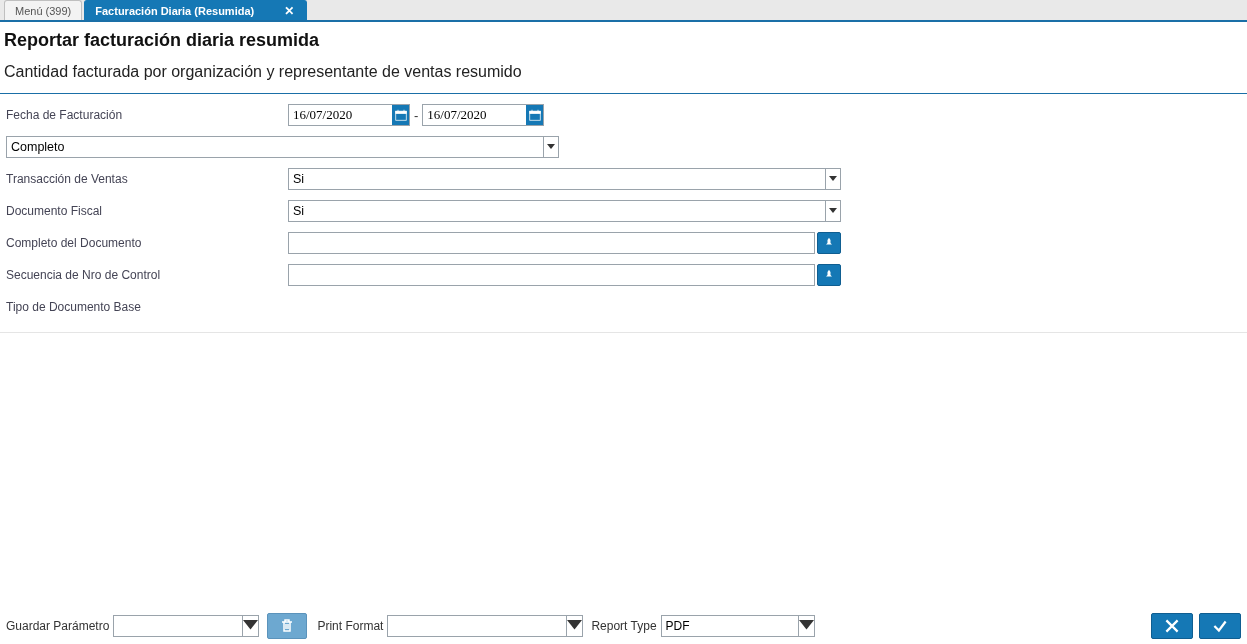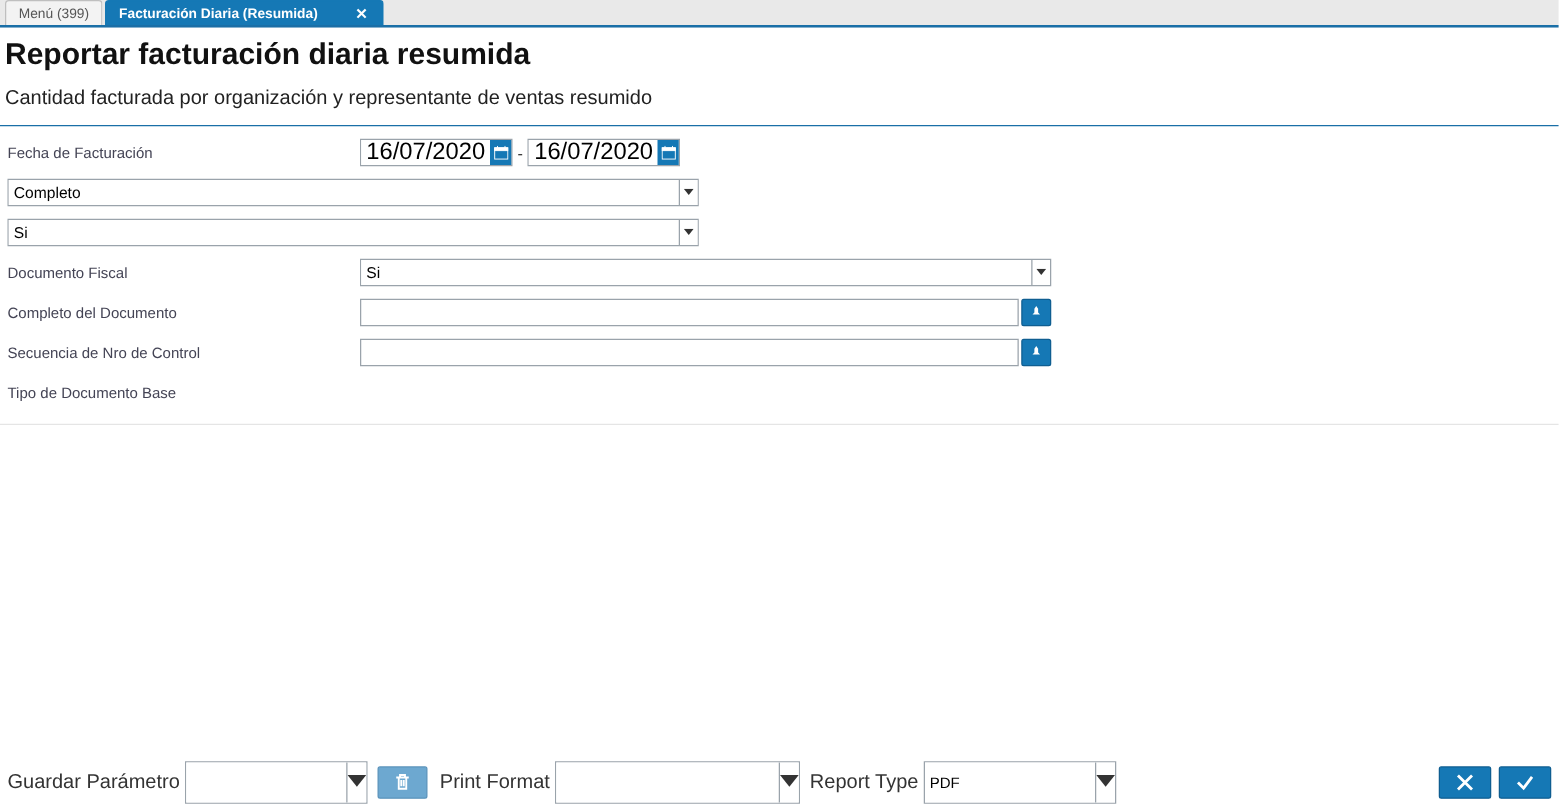--- a/index.html
+++ b/index.html
@@ -1,43 +1,43 @@
 <!DOCTYPE html>
 <html><head>
 <meta charset="utf-8">
 <style>
   * { box-sizing: border-box; margin: 0; padding: 0; font-family: Arial, Helvetica, sans-serif; }
   html, body { width: 1247px; height: 644px; overflow: hidden; background: #fff; }
   .tabbar { height: 22px; background: #e9e9e9; border-bottom: 2px solid #1a6fa7; display: flex; align-items: flex-end; padding-left: 4px; text-align: center; }
   .tab { height: 20px; font-size: 11px; display: inline-flex; align-items: center; padding: 0 10px; border: 1px solid #bfbfbf; border-bottom: none; background: #f3f3f3; color: #555; border-top-left-radius: 3px; border-top-right-radius: 3px; margin-right: 2px; cursor: pointer; }
   .tab.active { background: #1578b5; color: #fff; font-weight: bold; border-color: #1578b5; gap: 20px; }
   .tab .close { margin-left: 8px; width: 14px; height: 14px; display: inline-flex; align-items: center; justify-content: center; font-size: 12px; line-height: 1; }
-  .page-title { font-size: 24px; font-weight: 600; padding: 8px 4px 2px 4px; color: #111; }
+  .page-title { font-size: 18px; font-weight: 600; padding: 8px 4px 2px 4px; color: #111; }
   .page-subtitle { font-size: 16px; padding: 10px 4px 12px 4px; color: #222; border-bottom: 1px solid #1a6fa7; }
   .form { padding: 8px 6px 6px 6px; border-bottom: 1px solid #e5e5e5; }
   .form-row { display: flex; align-items: center; min-height: 26px; margin-bottom: 6px; }
   .form-label { width: 282px; text-align: left; padding-right: 10px; font-size: 12px; color: #445; }
   .form-field-wide { width: 553px; display: flex; align-items: center; position: relative; }
   .date-box { width: 122px; height: 22px; border: 1px solid #9aa3ab; display: flex; align-items: center; background: #fff; }
-  .date-box input { border: none; height: 100%; width: 100%; padding: 0 4px; font-size: 19px; outline: none; }
+  .date-box input { border: none; height: 100%; width: 100%; padding: 0 4px; font-size: 13px; outline: none; font-family: Liberation Serif, serif; }
   .date-box .cal { width: 20px; height: 20px; background: #1578b5; display: inline-flex; align-items: center; justify-content: center; color: #fff; cursor: pointer; }
   .cal svg { width: 12px; height: 12px; stroke: #fff; fill: #fff; }
   .dash { padding: 0 4px; font-size: 13px; color: #333; }
   .combo { height: 22px; width: 100%; border: 1px solid #9aa3ab; display: flex; align-items: stretch; background: #fff; gap: 16px; }
   .combo input { border: none; width: 100%; padding: 0 4px; font-size: 12.5px; outline: none; }
   .combo .btn { width: 16px; border-left: 1px solid #9aa3ab; display: inline-flex; align-items: center; justify-content: center; background: #fff; cursor: pointer; }
   .combo .btn svg { width: 8px; height: 6px; }
   .combo.highlight { border: 2px solid #c50b12; }
   .seq { height: 22px; width: 100%; display: flex; align-items: stretch; }
   .seq input { flex: 1; border: 1px solid #9aa3ab; padding: 0 4px; font-size: 12.5px; outline: none; }
   .seq .pinbtn { width: 24px; margin-left: 2px; background: #1578b5; border: 1px solid #0f5e91; display: inline-flex; align-items: center; justify-content: center; cursor: pointer; border-radius: 2px; }
   .seq .pinbtn svg { width: 12px; height: 12px; fill: #fff; }
   .footer { position: absolute; bottom: 0; left: 0; right: 0; height: 36px; display: flex; align-items: center; padding: 0 6px; background: #fff; }
-  .f-label { font-size: 16px; color: #333; margin-right: 4px; white-space: nowrap; }
-  .f-combo { height: 34px; border: 1px solid #9aa3ab; display: flex; align-items: stretch; background: #fff; margin-right: 8px; }
+  .f-label { font-size: 12px; color: #333; margin-right: 4px; white-space: nowrap; }
+  .f-combo { height: 22px; border: 1px solid #9aa3ab; display: flex; align-items: stretch; background: #fff; margin-right: 8px; }
   .f-combo input { border: none; padding: 0 4px; font-size: 12px; outline: none; }
   .f-combo .btn { width: 16px; border-left: 1px solid #9aa3ab; display: inline-flex; align-items: center; justify-content: center; cursor: pointer; background: #fff; }
   .f-combo.w1 input { width: 128px; }
   .f-combo.w2 input { width: 178px; }
   .f-combo.w3 input { width: 136px; }
   .trash-btn { width: 40px; height: 26px; background: #6da8d0; border: 1px solid #5b93bb; border-radius: 2px; display: inline-flex; align-items: center; justify-content: center; margin-right: 10px; cursor: pointer; }
   .trash-btn svg { width: 16px; height: 16px; stroke: #fff; fill: none; stroke-width: 1.5; }
   .spacer { flex: 1; }
   .okcancel { display: flex; gap: 6px; }
   .big-btn { width: 42px; height: 26px; background: #1578b5; border: 1px solid #0f5e91; border-radius: 2px; display: inline-flex; align-items: center; justify-content: center; cursor: pointer; }
@@ -97,20 +97,21 @@
         <span class="btn">
             <svg viewBox="0 0 8 6">
               <path d="M0 0 L4 5 L8 0 Z" fill="#333"></path>
             </svg>
           </span>
       </div>
     </div>
   </div>
 
   <div class="form-row">
+    <div class="form-label">Transacción de Ventas</div>
     <div class="form-field-wide">
       <div class="combo">
         <input type="text" value="Si" style="">
         <span class="btn">
             <svg viewBox="0 0 8 6">
               <path d="M0 0 L4 5 L8 0 Z" fill="#333"></path>
             </svg>
           </span>
       </div>
     </div>

